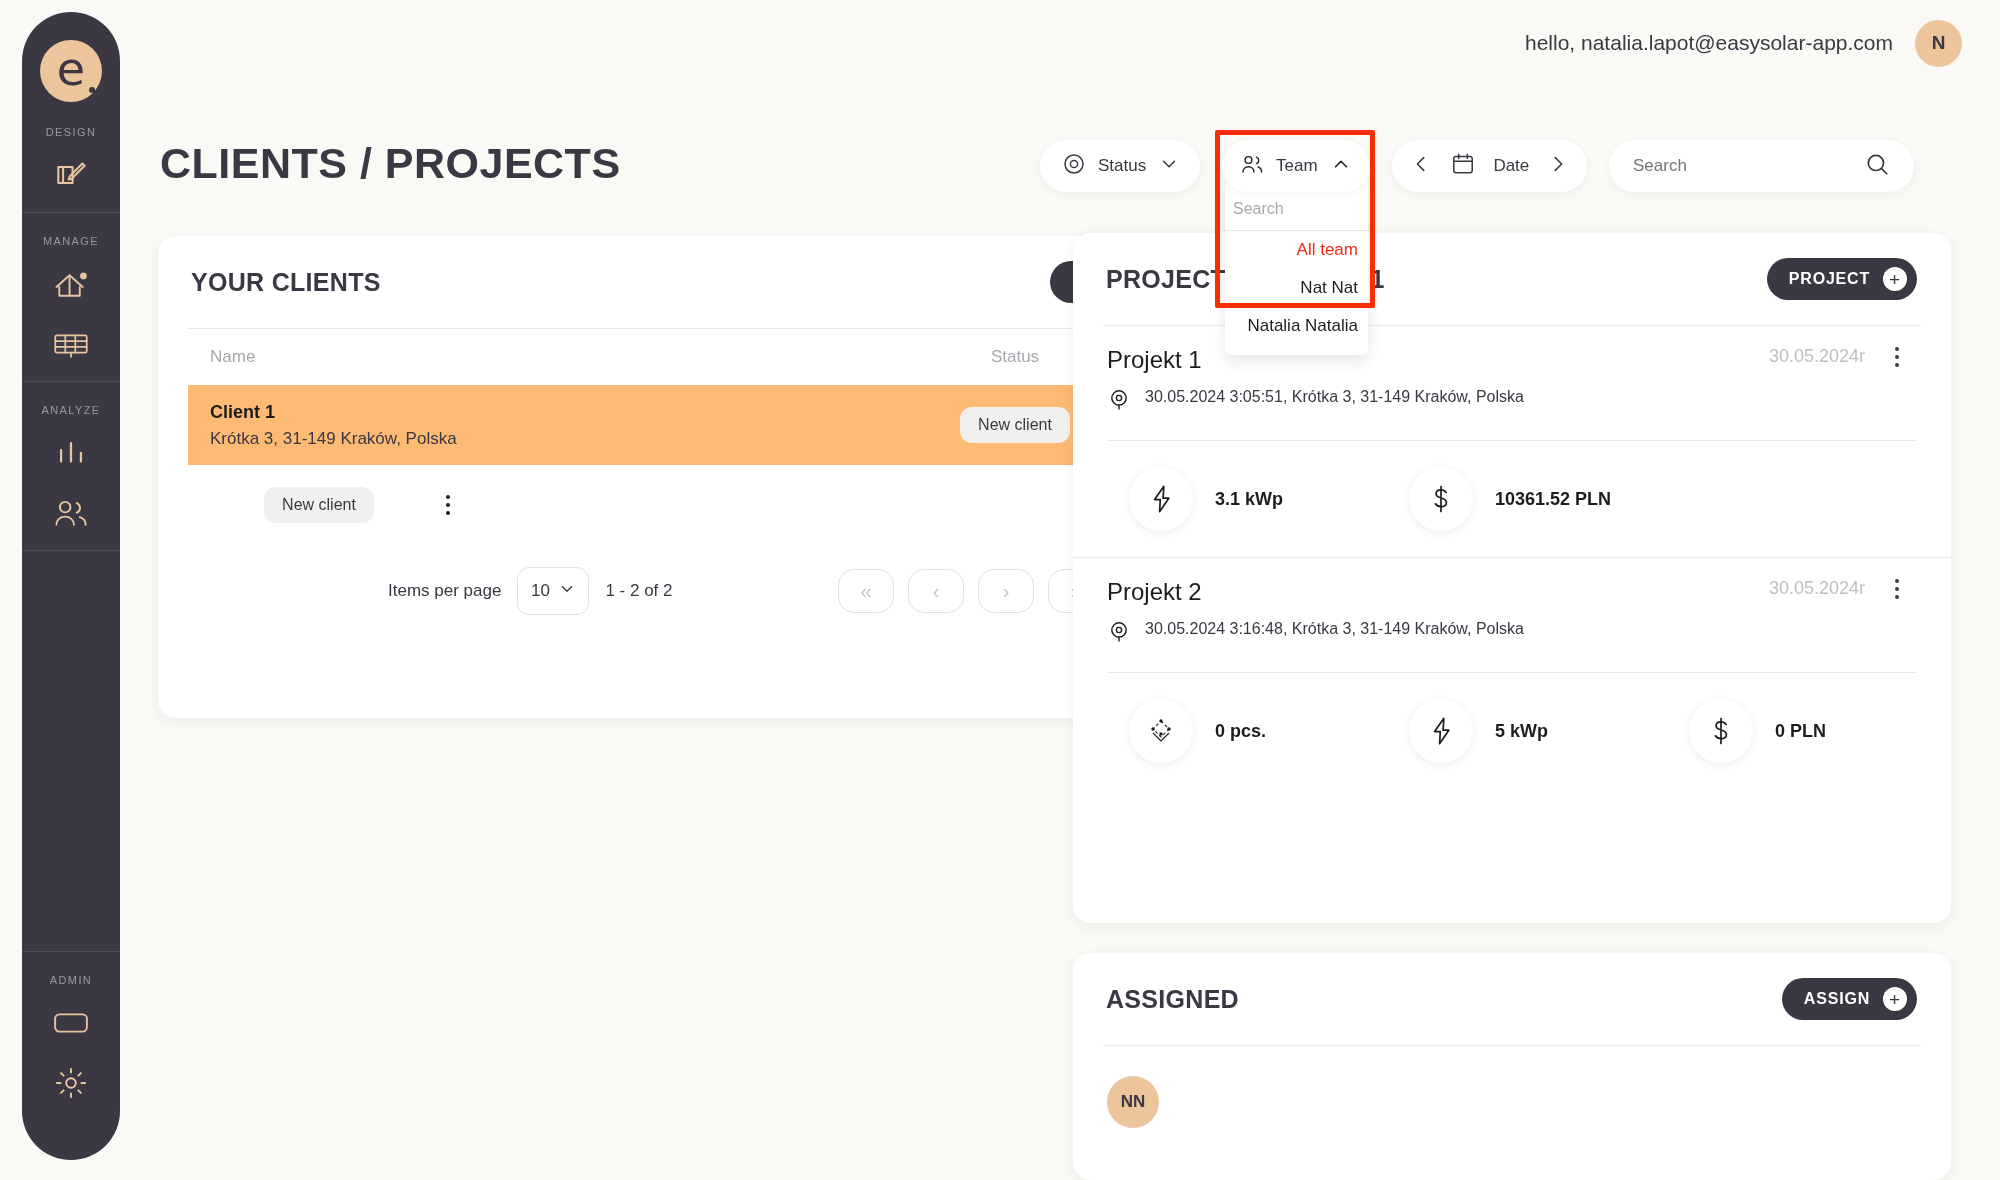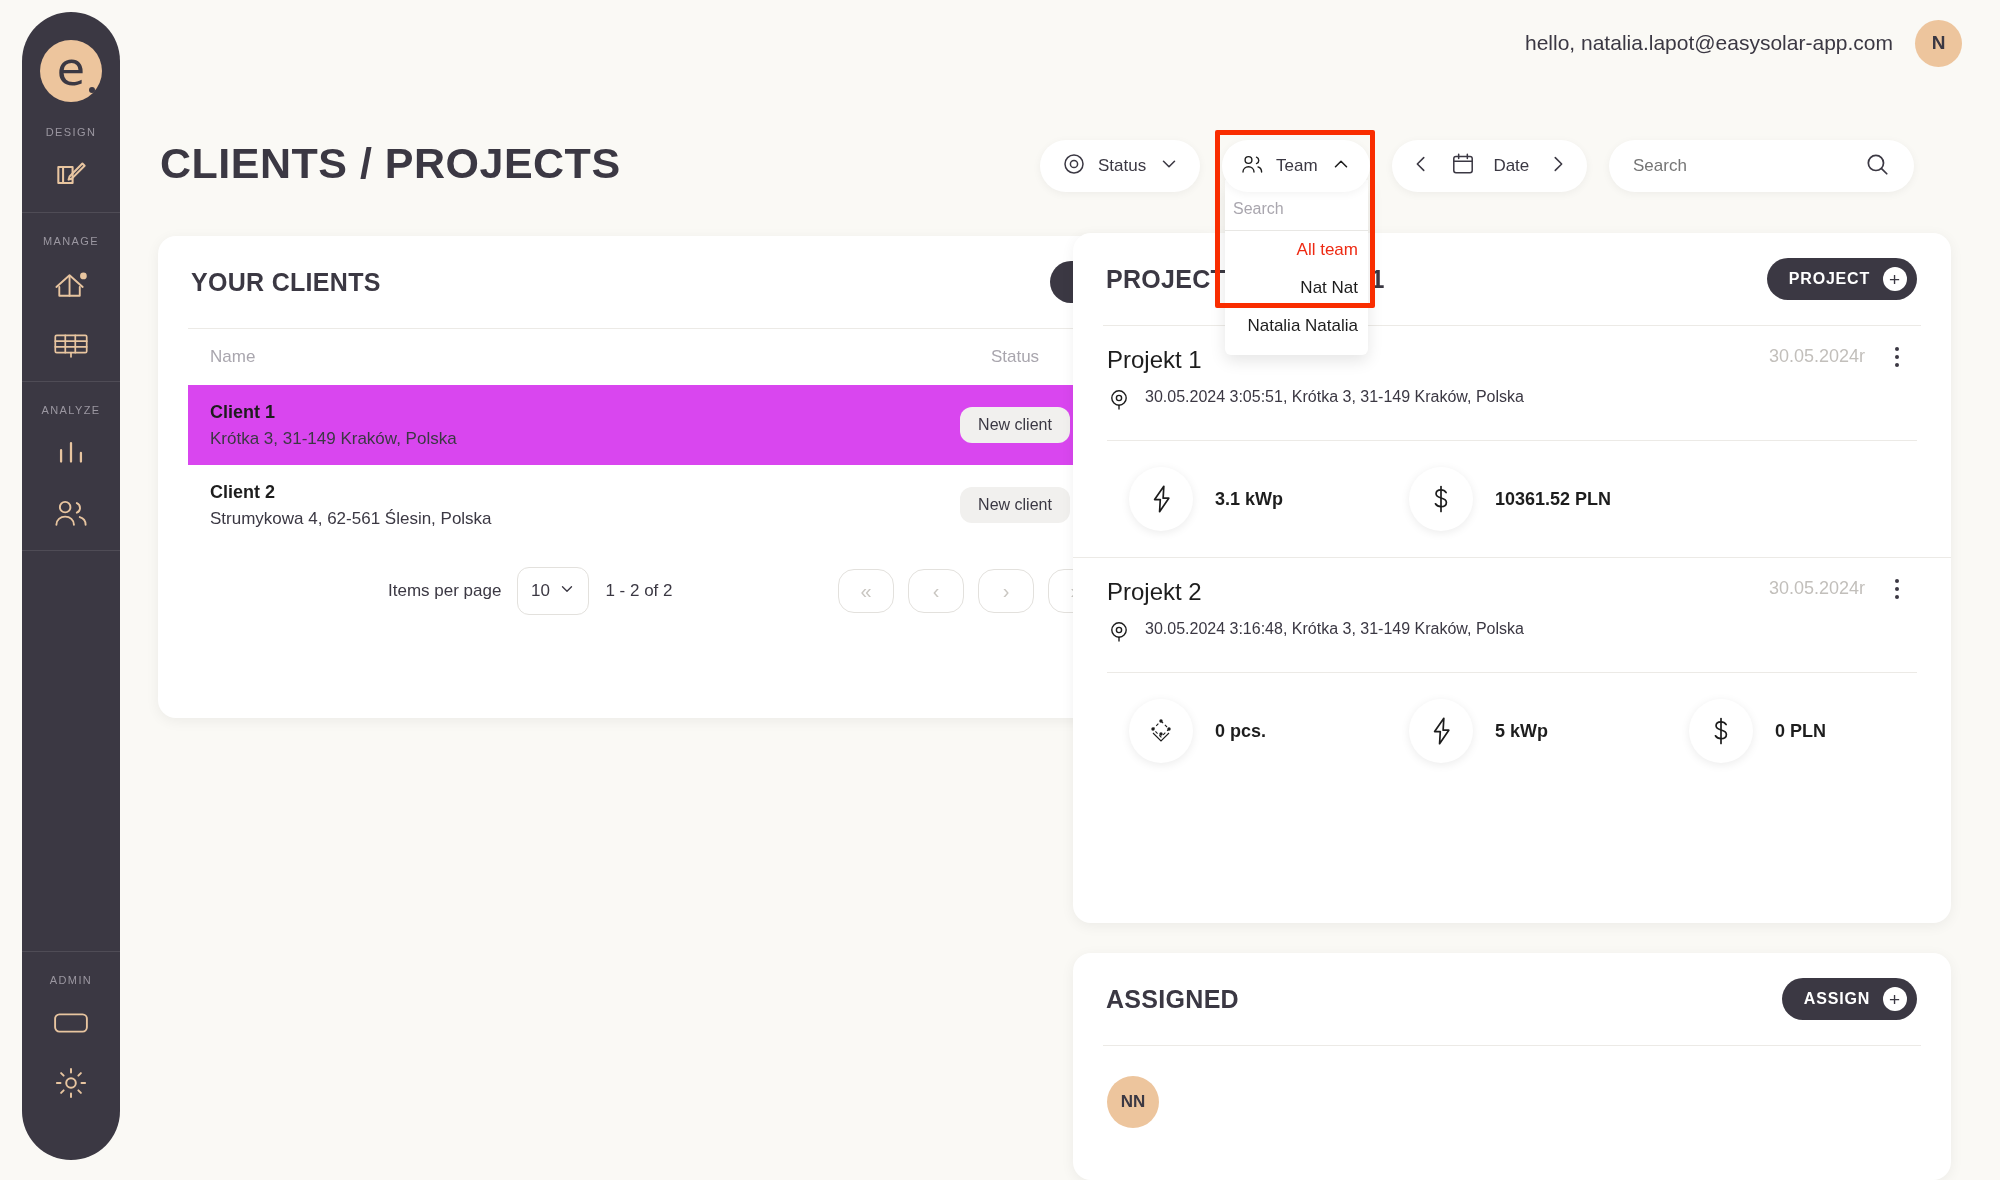--- a/index.html
+++ b/index.html
@@ -153,21 +153,21 @@
   .th-row {
     display: flex; align-items: center; height: 56px;
     font-size: 17px; color: #a9a6ae; padding: 0 22px;
   }
   .th-name { flex: 1; }
   .th-status { width: 218px; text-align: center; }
   .client-row {
     display: flex; align-items: center; height: 80px;
     padding: 0 22px; cursor: pointer;
   }
-  .client-row.active { background: #d946ef; }
+  .client-row.active { background: #fdba74; }
   .client-info { flex: 1; }
   .client-name { font-size: 18px; font-weight: 700; color: #1d1d1d; margin-bottom: 6px; }
   .client-addr { font-size: 17px; color: #3b3843; }
   .status-cell { width: 218px; display: flex; justify-content: center; }
   .status-chip {
     background: #f1f0ee; border-radius: 12px; padding: 9px 18px;
     font-size: 16px; color: #3b3843;
   }
   .kebab {
     width: 40px; display: flex; flex-direction: column; align-items: center;
@@ -436,24 +436,20 @@
           <span class="status-chip">New client</span>
         </div>
         <div class="kebab">
             <i></i>
             <i></i>
             <i></i>
           </div>
       </div>
 
       <div class="client-row">
-        <div class="client-info">
-          <div class="client-name">Client 2</div>
-          <div class="client-addr">Strumykowa 4, 62-561 Ślesin, Polska</div>
-        </div>
         <div class="status-cell">
           <span class="status-chip">New client</span>
         </div>
         <div class="kebab">
             <i></i>
             <i></i>
             <i></i>
           </div>
       </div>
     </div>

